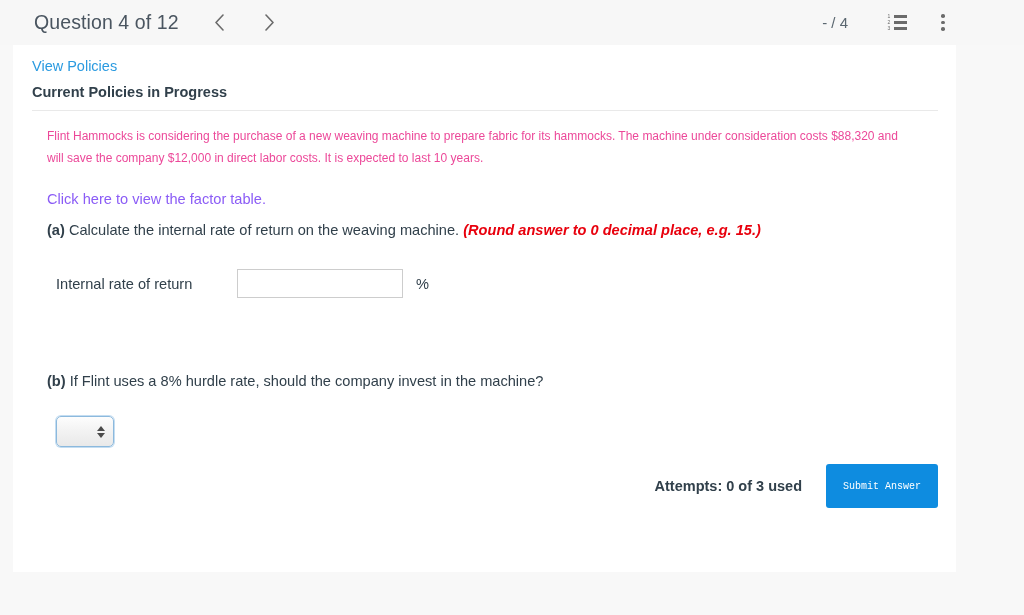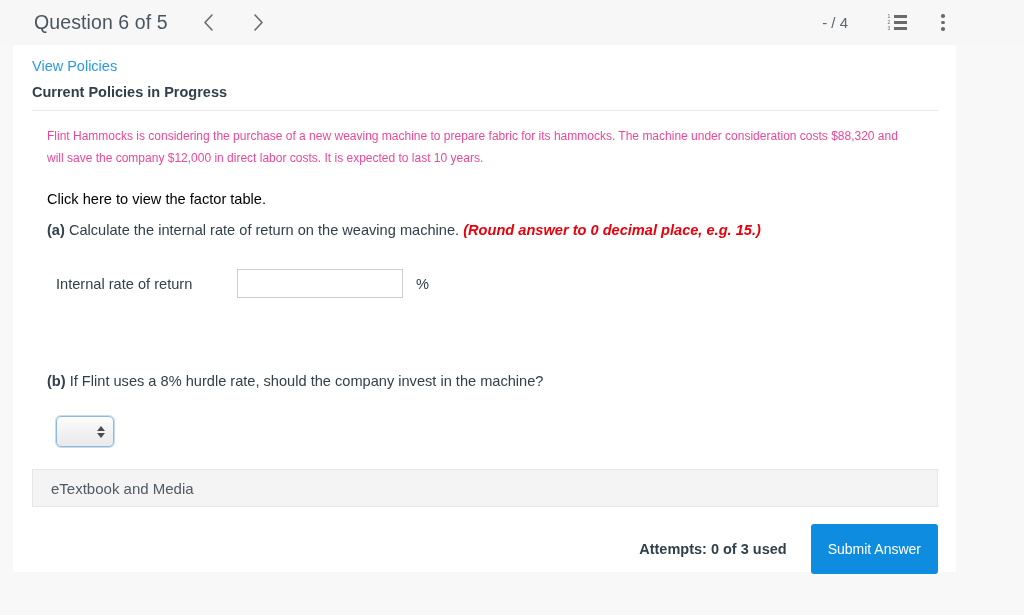--- a/index.html
+++ b/index.html
@@ -146,21 +146,21 @@
     margin-top: 15px;
     font-size: 12px;
     line-height: 21.5px;
     color: #ec4899;
     max-width: 856px;
   }
   .factor-link {
     display: inline-block;
     margin-top: 22px;
     font-size: 14.6px;
-    color: #000000;
+    color: #8b5cf6;
     cursor: pointer;
   }
 
   .part-line {
     margin-top: 12px;
     font-size: 14.6px;
     color: #31404b;
     line-height: 20px;
   }
   .part-label { font-weight: bold; }
@@ -275,37 +275,37 @@
     align-items: center;
   }
   .attempts-text {
     font-size: 14.5px;
     font-weight: bold;
     color: #31404b;
     margin-right: 24px;
     white-space: nowrap;
   }
   .submit-btn {
-    height: 50px;
+    height: 44px;
     padding: 0 17px;
     background: #0e8ce0;
     border: none;
     border-radius: 3px;
     color: #ffffff;
-    font-size: 14px;
-    font-family: Liberation Sans, sans-serif;
+    font-size: 10px;
+    font-family: Liberation Mono, monospace;
     cursor: pointer;
   }
 </style>
 </head>
 <body>
 
 <div class="header">
   <div class="header-left">
-    <div class="question-title">Question 6 of 5</div>
+    <div class="question-title">Question 4 of 12</div>
     <div class="nav-arrows">
       <div class="nav-arrow">
         <span>
           <svg width="11" height="17" viewBox="0 0 11 17">
             <polyline points="9,1 2,8.5 9,16" fill="none" stroke="#6b6b6b" stroke-width="1.6" stroke-linecap="round" stroke-linejoin="round"></polyline>
           </svg>
         </span>
       </div>
       <div class="nav-arrow" style="margin-left:16px;">
         <span>
@@ -381,23 +381,20 @@
       <div class="fake-select">
         <span class="arrows">
           <i class="up"></i>
             <i class="down"></i>
         </span>
       </div>
     </div>
 
   </div>
 
-  <div class="etextbook">
-    <span>eTextbook and Media</span>
-  </div>
 
   <div class="footer">
     <div class="footer-right">
       <div class="attempts-text">Attempts: 0 of 3 used</div>
       <button class="submit-btn">Submit Answer</button>
     </div>
   </div>
 
 </div>
 

